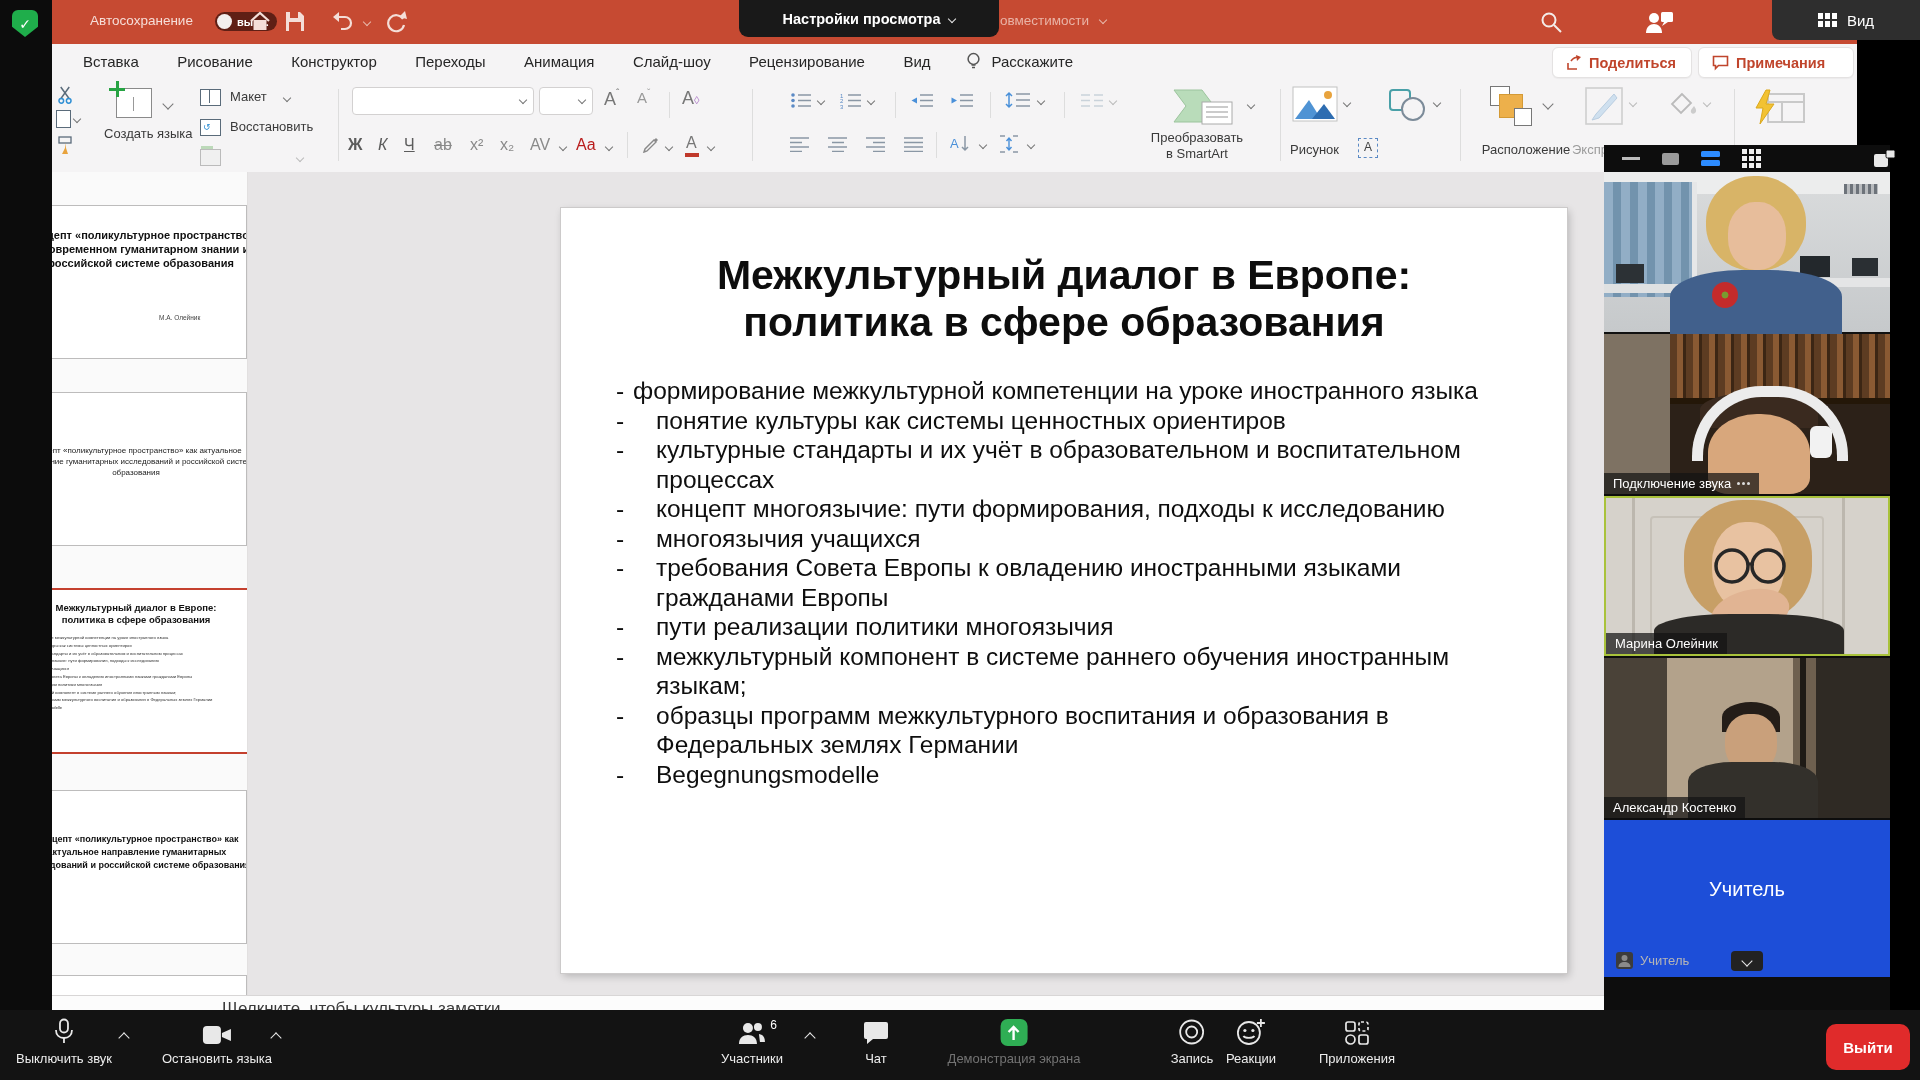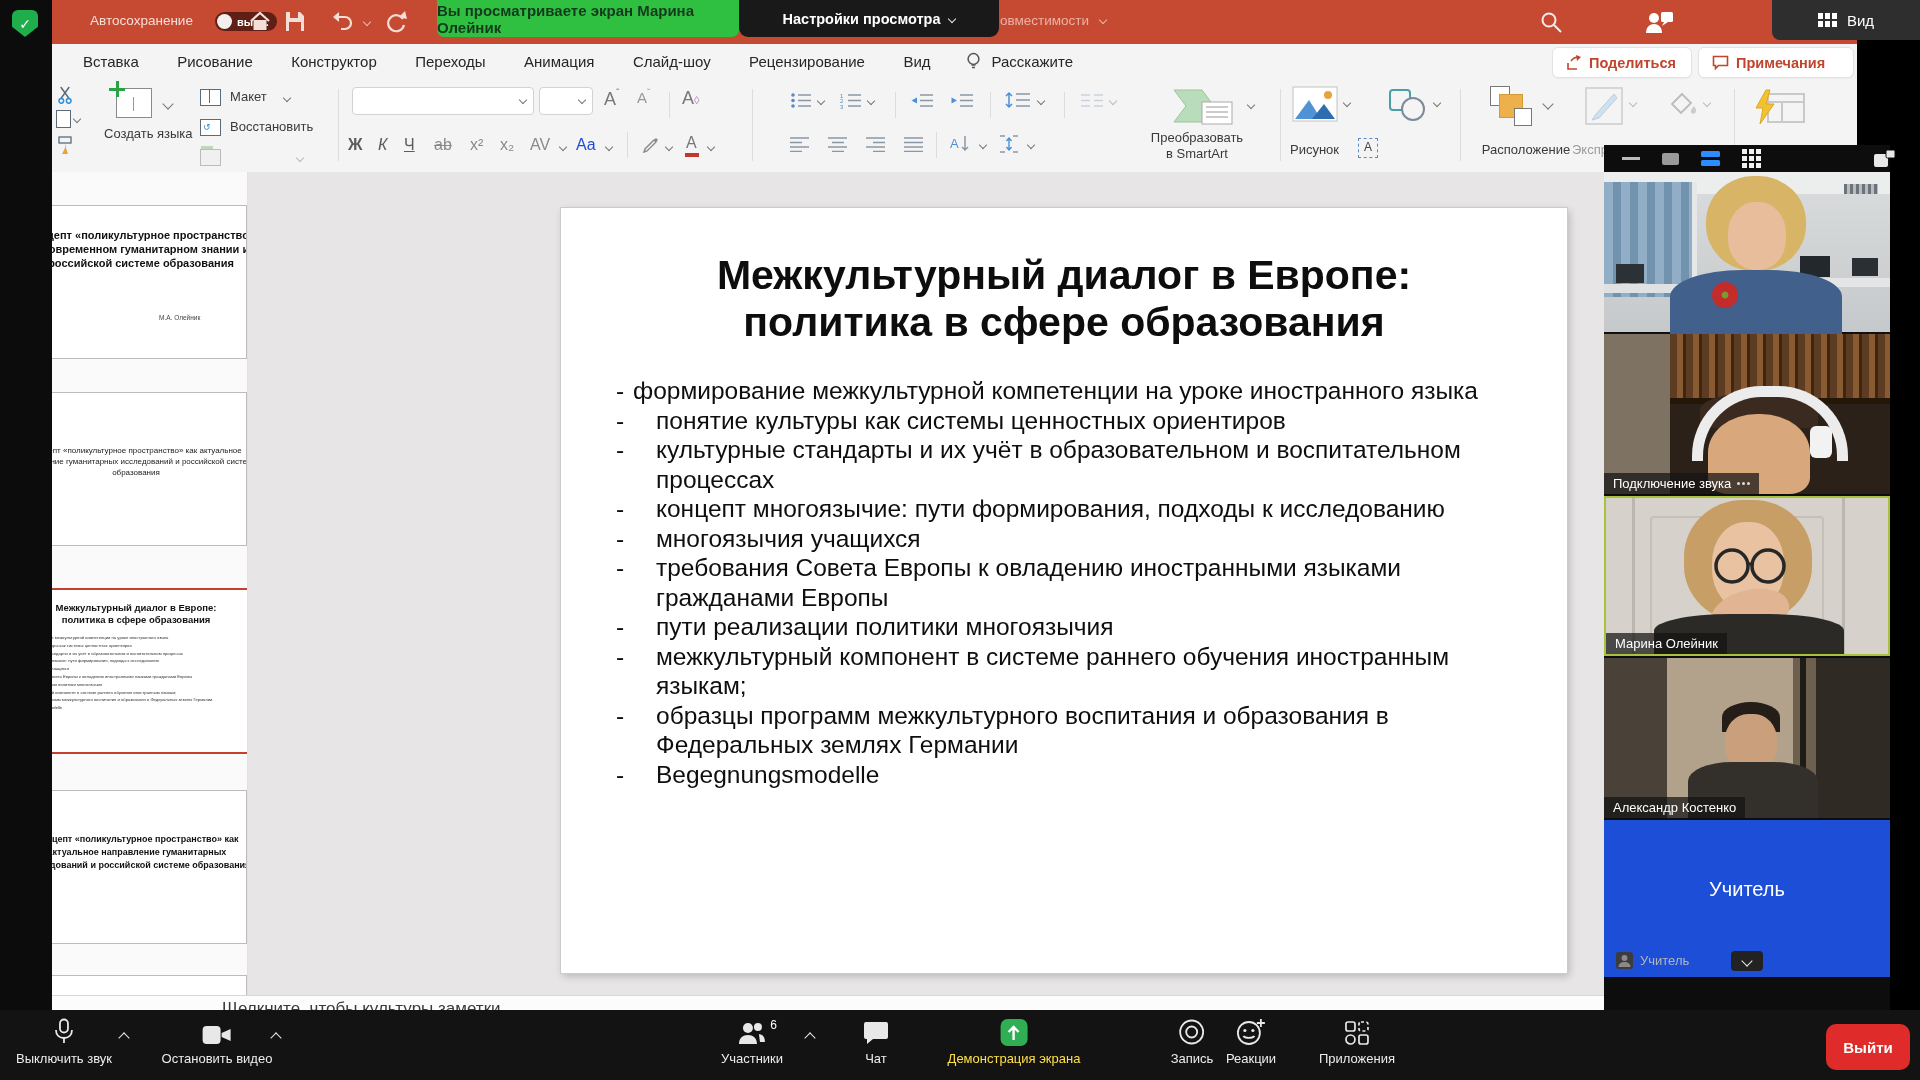--- a/index.html
+++ b/index.html
@@ -205,21 +205,21 @@
       <span class="fmt" style="left:630px;top:8px;font-size:18px;color:#777;">A<span style="font-size:11px;color:#b07fc9;">◊</span></span>
 
       <span class="fmt" style="left:296px;top:56px;font-weight:bold;">Ж</span>
       <span class="fmt" style="left:326px;top:56px;font-style:italic;">К</span>
       <span class="fmt" style="left:352px;top:56px;text-decoration:underline;">Ч</span>
       <span class="fmt" style="left:382px;top:56px;text-decoration:line-through;color:#8a8a8a;">ab</span>
       <span class="fmt" style="left:418px;top:56px;color:#8a8a8a;">x²</span>
       <span class="fmt" style="left:448px;top:56px;color:#8a8a8a;">x₂</span>
       <span class="fmt" style="left:478px;top:56px;color:#8a8a8a;">AV</span>
       <span class="abs chv sm" style="left:508px;top:64px;"></span>
-      <span class="fmt" style="left:524px;top:56px;color:#1d4ed8;">Aa</span>
+      <span class="fmt" style="left:524px;top:56px;color:#b91c1c;">Aa</span>
       <span class="abs chv sm" style="left:554px;top:64px;"></span>
       <div class="vdiv" style="left:575px;top:52px;height:26px;"></div>
       <svg class="ric" style="left:590px;top:56px;" width="18" height="18" viewBox="0 0 18 18">
           <path d="M2 16l3-1 9-9-2-2-9 9z" fill="none" stroke="#8a8a8a" stroke-width="1.4"></path>
           <path d="M12 4l2 2 2-2-2-2z" fill="#8a8a8a"></path>
         </svg>
       <span class="abs chv sm" style="left:614px;top:64px;"></span>
       <span class="fmt" style="left:634px;top:54px;color:#777;">A</span>
       <div class="abs" style="left:633px;top:73px;width:14px;height:3.5px;background:#c0392b;"></div>
       <span class="abs chv sm" style="left:656px;top:64px;"></span>
@@ -423,23 +423,20 @@
             <span class="btxt">Begegnungsmodelle</span>
           </li>
       </ul>
     </div>
 
     <div class="notesbar">
       <div class="abs" style="left:170px;top:3px;font-size:17px;color:#3a3a3a;">Щелкните, чтобы культуры заметки</div>
     </div>
   </div>
 
-  <div class="gbanner">
-      <span>Вы просматриваете экран Марина Олейник</span>
-    </div>
   <div class="vsettings">
     <span>Настройки просмотра</span>
       <span class="chv sm white"></span>
   </div>
   <div class="viewchip">
     <svg width="20" height="14" viewBox="0 0 20 14">
         <rect x="0" y="0" width="5" height="6" fill="#fff"></rect>
         <rect x="7" y="0" width="5" height="6" fill="#fff"></rect>
         <rect x="14" y="0" width="5" height="6" fill="#fff"></rect>
         <rect x="0" y="8" width="5" height="6" fill="#fff"></rect>
@@ -572,21 +569,21 @@
       <span>Выключить звук</span>
     </div>
     <span class="abs chv up white" style="left:120px;top:24px;"></span>
     <div class="tbtn" style="left:217px;">
       <span class="ico">
           <svg width="30" height="22" viewBox="0 0 30 22">
             <rect x="1" y="2" width="18" height="18" rx="4" fill="#e8e8e8"></rect>
             <path d="M20 13l9 4V5l-9 4z" fill="#e8e8e8"></path>
           </svg>
         </span>
-      <span>Остановить видео</span>
+      <span>Остановить языка</span>
     </div>
     <span class="abs chv up white" style="left:272px;top:24px;"></span>
 
     <div class="tbtn" style="left:752px;">
       <span class="ico" style="position:relative;">
         <svg width="30" height="26" viewBox="0 0 30 26">
             <circle cx="11" cy="8" r="5" fill="#e8e8e8"></circle>
             <path d="M2 24c0-6 4-9 9-9s9 3 9 9z" fill="#e8e8e8"></path>
             <circle cx="21" cy="7" r="4" fill="#e8e8e8"></circle>
             <path d="M22 14c4 .5 6 3.5 6 8h-5" fill="#e8e8e8"></path>
@@ -599,21 +596,21 @@
 
     <div class="tbtn" style="left:876px;">
       <span class="ico">
           <svg width="26" height="26" viewBox="0 0 26 26">
             <path d="M3 2h20a2 2 0 012 2v13a2 2 0 01-2 2H10l-6 5v-5H3a2 2 0 01-2-2V4a2 2 0 012-2z" fill="#e8e8e8"></path>
           </svg>
         </span>
       <span>Чат</span>
     </div>
 
-    <div class="tbtn" style="left:1014px;color:#fde047;">
+    <div class="tbtn" style="left:1014px;color:#737373;">
       <span class="ico">
           <div style="width:27px;height:27px;background:#2fae54;border-radius:7px;display:flex;align-items:center;justify-content:center;">
             <svg width="14" height="16" viewBox="0 0 14 16">
               <path d="M7 15V3M2 7l5-5 5 5" fill="none" stroke="#fff" stroke-width="2.4"></path>
             </svg>
           </div>
         </span>
       <span>Демонстрация экрана</span>
     </div>
 

